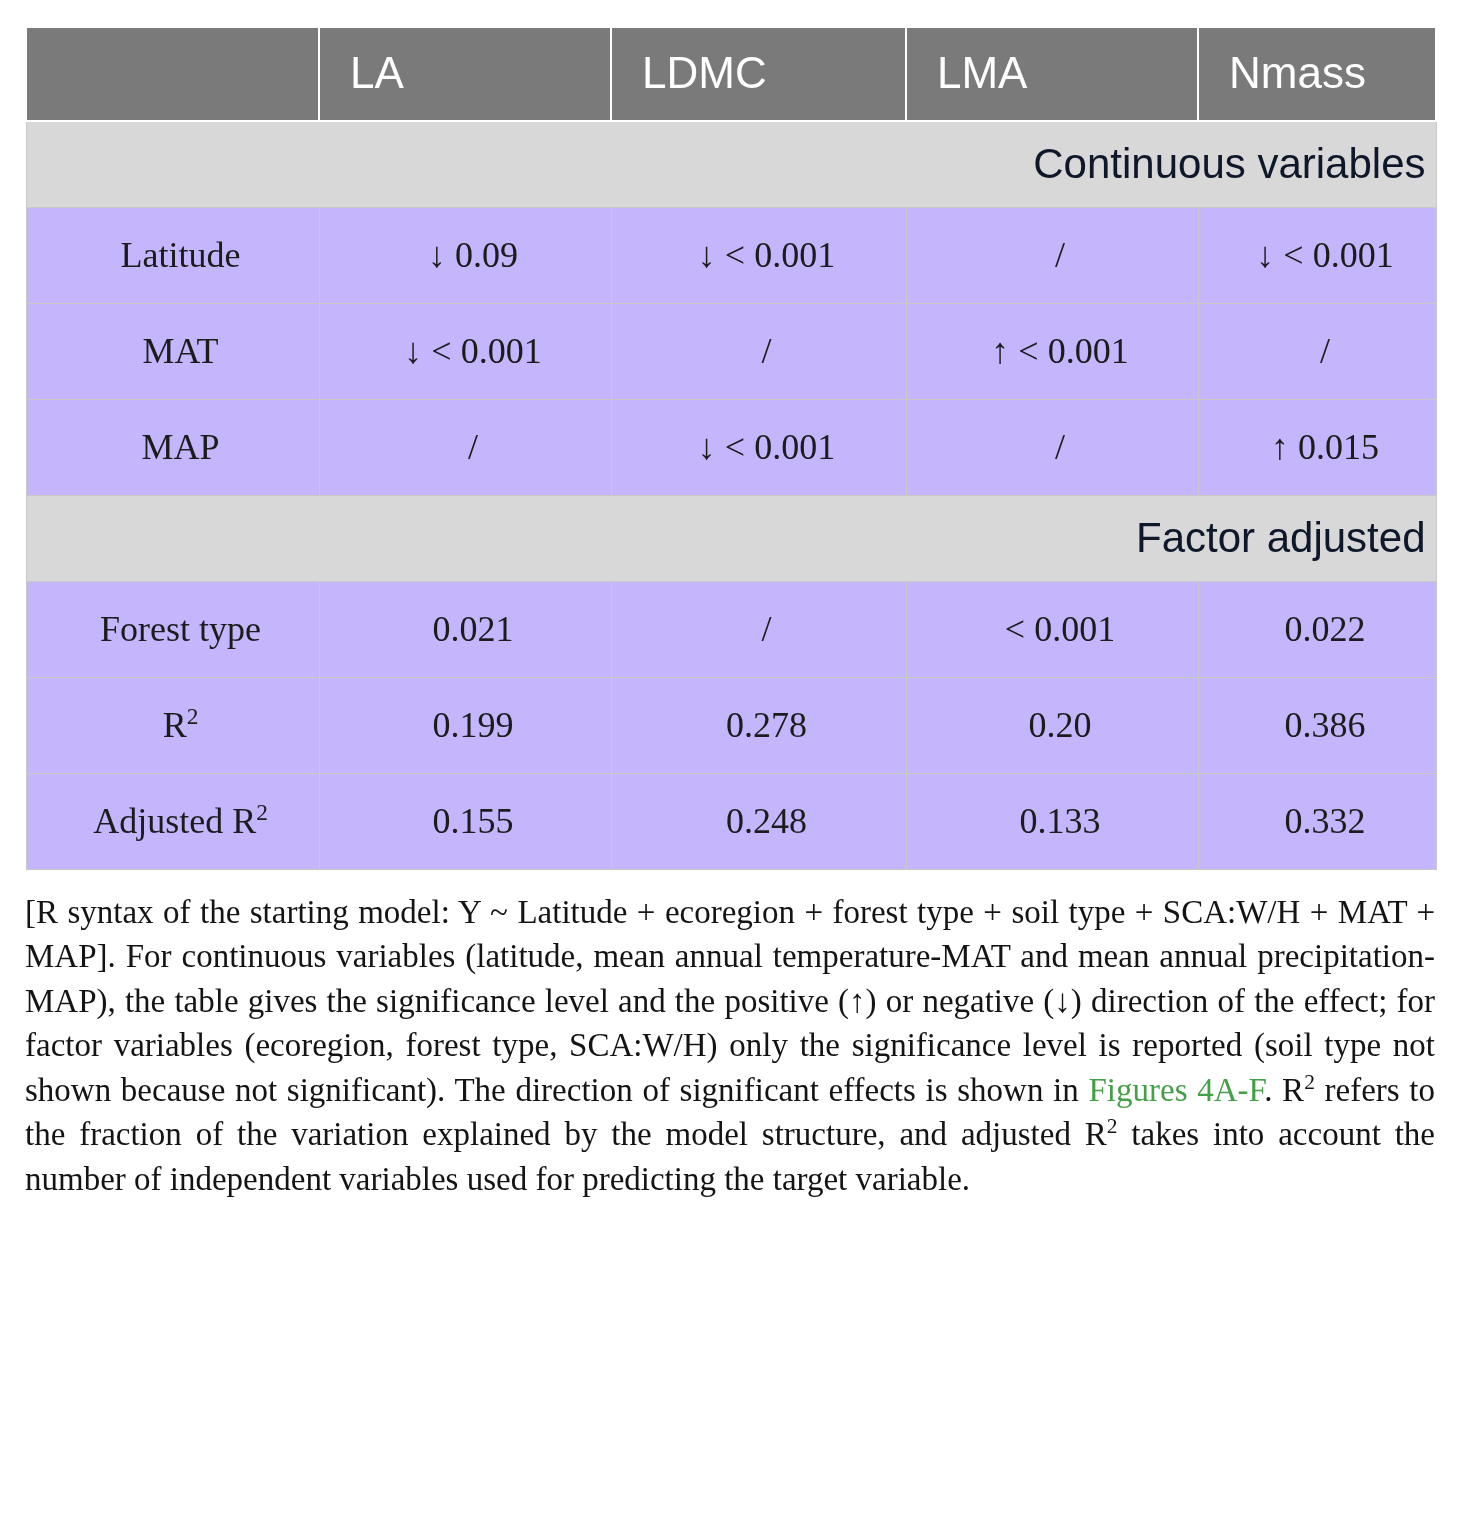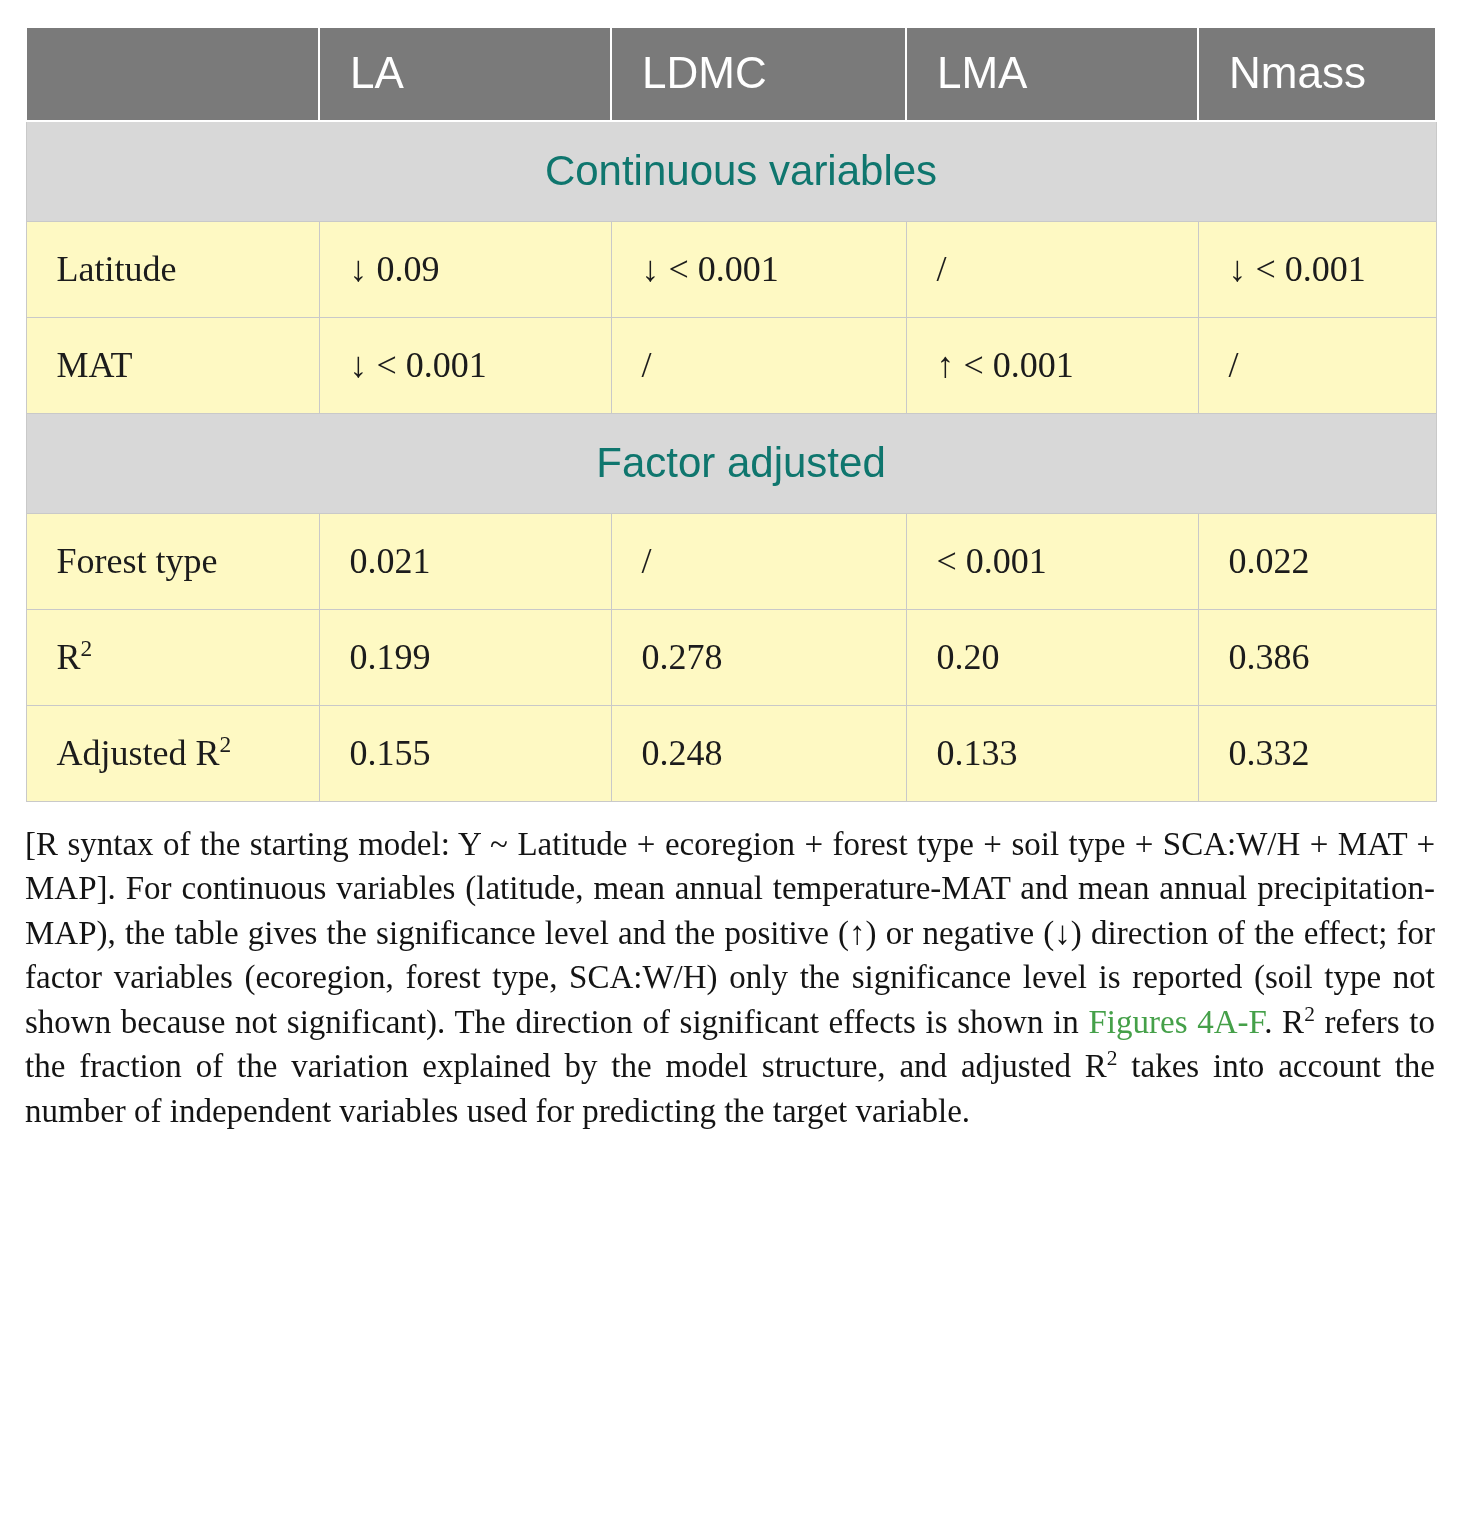--- a/index.html
+++ b/index.html
@@ -33,41 +33,41 @@
     text-align: left;
     vertical-align: middle;
     height: 94px;
     padding: 10px 10px 12px 30px;
     border: 2px solid #ffffff;
   }
 
   
   td.section-cell {
     background: var(--section-bg, #d8d8d8);
-    color: #0f766e;
+    color: #0f172a;
     font-family: "Liberation Sans", sans-serif;
     font-weight: 400;
     font-size: 42px;
-    text-align: center;
+    text-align: right;
     vertical-align: middle;
-    height: 100px;
+    height: 86px;
     padding: 10px 10px 10px 30px;
     border: 1px solid var(--border-gray, #c9c9c9);
   }
 
   td.row-label,
   td.value-cell {
-    background: #fef9c3;
+    background: #c4b5fd;
     font-family: "Liberation Serif", serif;
     font-size: 36px;
     vertical-align: middle;
     height: 96px;
     padding: 10px 14px 10px 30px;
     border: 1px solid var(--border-gray, #c9c9c9);
-    text-align: left;
+    text-align: center;
     white-space: nowrap;
   }
 
   sup {
     font-size: 0.65em;
     line-height: 0;
     vertical-align: super;
   }
 
   .caption {
@@ -117,20 +117,27 @@
         <td class="value-cell">↓ &lt; 0.001</td>
       </tr>
       <tr>
         <td class="row-label">MAT</td>
         <td class="value-cell">↓ &lt; 0.001</td>
         <td class="value-cell">/</td>
         <td class="value-cell">↑ &lt; 0.001</td>
         <td class="value-cell">/</td>
       </tr>
       <tr>
+        <td class="row-label">MAP</td>
+        <td class="value-cell">/</td>
+        <td class="value-cell">↓ &lt; 0.001</td>
+        <td class="value-cell">/</td>
+        <td class="value-cell">↑ 0.015</td>
+      </tr>
+      <tr>
         <td class="section-cell" colspan="5">Factor adjusted</td>
       </tr>
       <tr>
         <td class="row-label">Forest type</td>
         <td class="value-cell">0.021</td>
         <td class="value-cell">/</td>
         <td class="value-cell">&lt; 0.001</td>
         <td class="value-cell">0.022</td>
       </tr>
       <tr>

